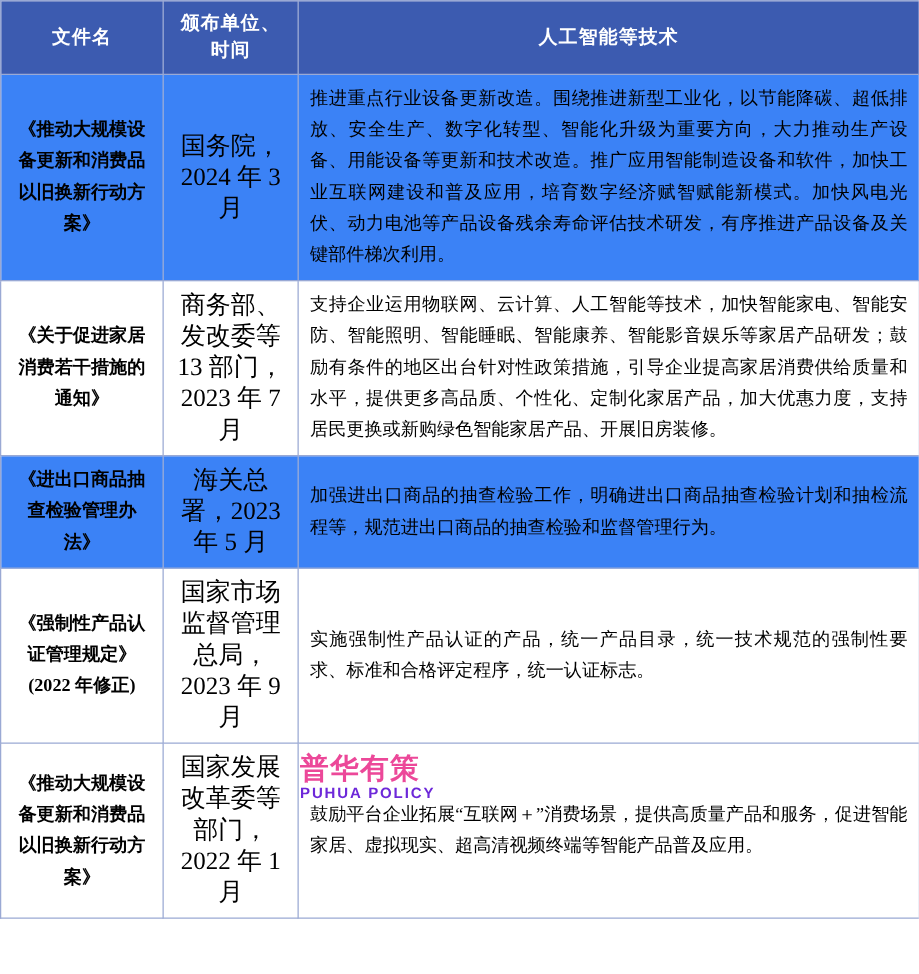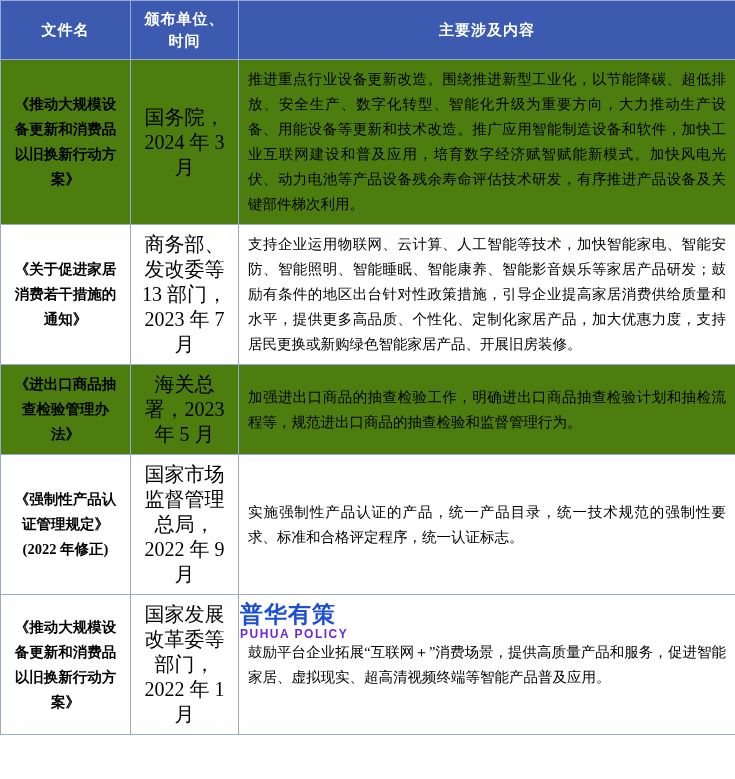--- a/index.html
+++ b/index.html
@@ -41,21 +41,21 @@
     line-height: 22px;
   }
   tbody td {
     border: 1px solid #9aa9d4;
     font-size: 14.5px;
     line-height: 25px;
     padding: 7px 9px;
     vertical-align: middle;
     color: #000000;
   }
-  tbody tr.odd td { background: #4d7c0f; }
+  tbody tr.odd td { background: #3b82f6; }
   tbody tr.even td { background: #ffffff; }
 
   td.name {
     text-align: center;
     font-weight: bold;
     font-size: 14.5px;
     letter-spacing: 0px;
     margin-top: 44px;
   }
   td.org {
@@ -74,21 +74,21 @@
     left: 240px;
     top: 602px;
     pointer-events: none;
     user-select: none;
     z-index: 5;
   }
   .watermark .wm-main {
     font-family: "Liberation Sans", "DejaVu Sans", sans-serif;
     font-weight: bold;
     font-size: 23px;
-    color: #1d4ed8;
+    color: #ec4899;
     letter-spacing: 1px;
     line-height: 24px;
     white-space: nowrap;
   }
   .watermark .wm-sub {
     font-family: "Liberation Sans", "DejaVu Sans", sans-serif;
     font-weight: bold;
     font-size: 12px;
     color: #6d28d9;
     letter-spacing: 1.5px;
@@ -106,42 +106,42 @@
         <col class="c2">
         <col class="c3">
     </colgroup>
     <thead>
       <tr>
         <th>文件名</th>
         <th>
           <div>颁布单位、</div>
           <div>时间</div>
         </th>
-        <th>主要涉及内容</th>
+        <th>人工智能等技术</th>
       </tr>
     </thead>
     <tbody>
       <tr class="odd">
         <td class="name">《推动大规模设备更新和消费品以旧换新行动方案》</td>
         <td class="org">国务院，2024 年 3 月</td>
         <td class="content">推进重点行业设备更新改造。围绕推进新型工业化，以节能降碳、超低排放、安全生产、数字化转型、智能化升级为重要方向，大力推动生产设备、用能设备等更新和技术改造。推广应用智能制造设备和软件，加快工业互联网建设和普及应用，培育数字经济赋智赋能新模式。加快风电光伏、动力电池等产品设备残余寿命评估技术研发，有序推进产品设备及关键部件梯次利用。</td>
       </tr>
       <tr class="even">
         <td class="name">《关于促进家居消费若干措施的通知》</td>
         <td class="org">商务部、发改委等 13 部门，2023 年 7 月</td>
         <td class="content">支持企业运用物联网、云计算、人工智能等技术，加快智能家电、智能安防、智能照明、智能睡眠、智能康养、智能影音娱乐等家居产品研发；鼓励有条件的地区出台针对性政策措施，引导企业提高家居消费供给质量和水平，提供更多高品质、个性化、定制化家居产品，加大优惠力度，支持居民更换或新购绿色智能家居产品、开展旧房装修。</td>
       </tr>
       <tr class="odd">
         <td class="name">《进出口商品抽查检验管理办法》</td>
         <td class="org">海关总署，2023 年 5 月</td>
         <td class="content">加强进出口商品的抽查检验工作，明确进出口商品抽查检验计划和抽检流程等，规范进出口商品的抽查检验和监督管理行为。</td>
       </tr>
       <tr class="even">
         <td class="name">《强制性产品认证管理规定》(2022 年修正)</td>
-        <td class="org">国家市场监督管理总局，2022 年 9 月</td>
+        <td class="org">国家市场监督管理总局，2023 年 9 月</td>
         <td class="content">实施强制性产品认证的产品，统一产品目录，统一技术规范的强制性要求、标准和合格评定程序，统一认证标志。</td>
       </tr>
       <tr class="even">
         <td class="name">《推动大规模设备更新和消费品以旧换新行动方案》</td>
         <td class="org">国家发展改革委等部门，2022 年 1 月</td>
         <td class="content">鼓励平台企业拓展“互联网＋”消费场景，提供高质量产品和服务，促进智能家居、虚拟现实、超高清视频终端等智能产品普及应用。</td>
       </tr>
     </tbody>
   </table>
 

